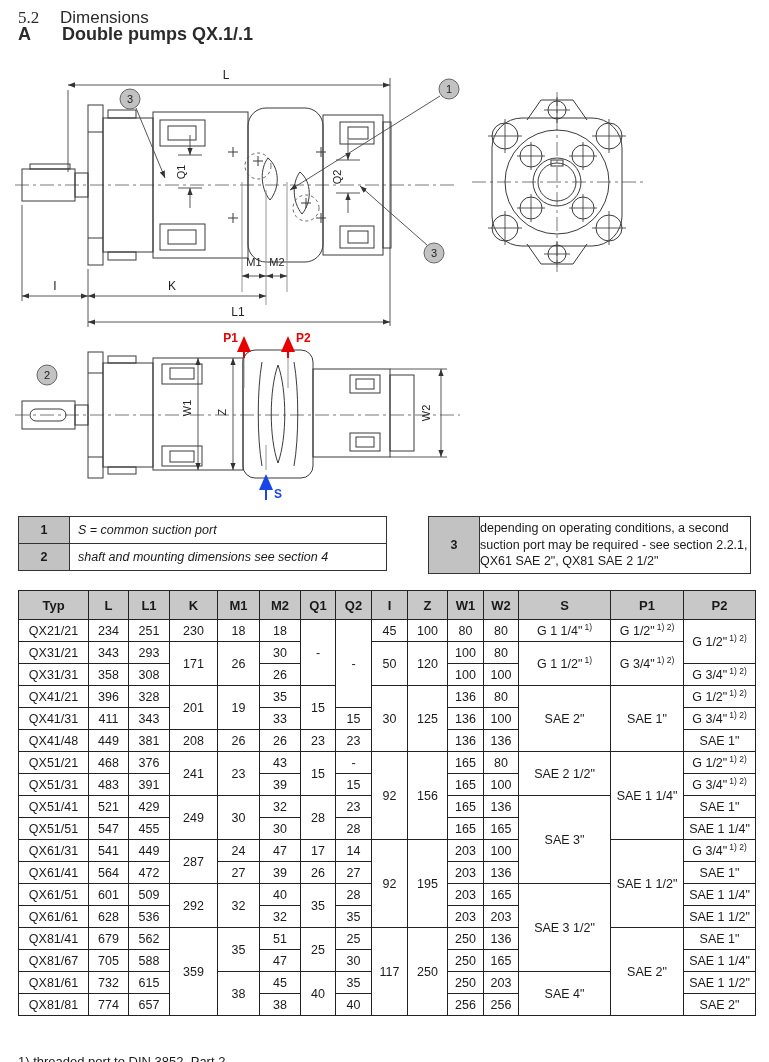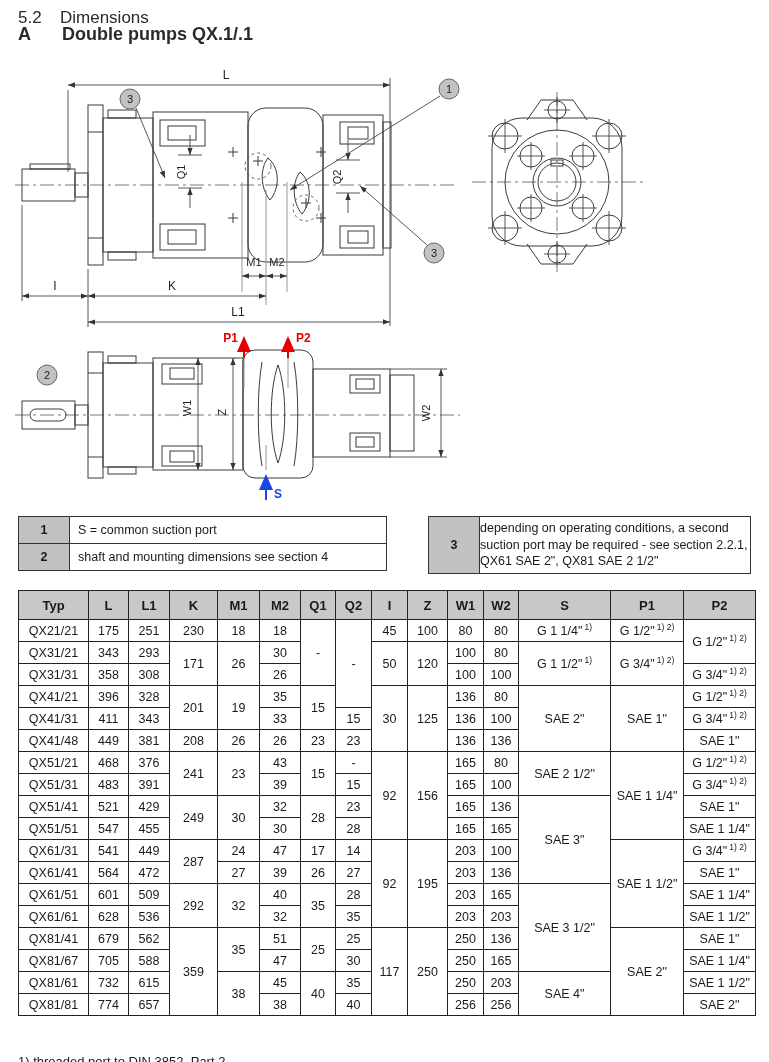--- a/index.html
+++ b/index.html
@@ -1,31 +1,31 @@
 <!DOCTYPE html>
 <html><head>
 <meta charset="utf-8">
 <style>
   html,body{margin:0;padding:0;background:#fff;}
   .page{position:relative;width:769px;height:1062px;background:#fff;
         font-family:"Liberation Sans",sans-serif;color:#1a1a1a;overflow:hidden;}
   
   .sec-title{position:absolute;left:18px;top:8px;font-size:17px;color:#2b2b2b;}
-  .sec-title .num{display:inline-block;width:42px;}
+  .sec-title .num{display:inline-block;width:42px;font-family:Liberation Serif, serif;}
   .sub-title{position:absolute;left:18px;top:24px;font-size:18px;font-weight:bold;color:#2b2b2b;}
   .sub-title .letter{display:inline-block;width:44px;}
   
   .drawing{position:absolute;left:0;top:60px;}
   
   .legend{position:absolute;top:516px;font-size:12.5px;}
   .legend table{border-collapse:collapse;}
   .legend td{border:1px solid #333;padding:2px 8px;height:22px;vertical-align:middle;}
   .legend td.num{background:#c2c2c2;width:34px;text-align:center;font-weight:bold;}
   .legend-left{left:18px;}
-  .legend-left td.txt{width:300px;}
+  .legend-left td.txt{width:300px;font-style:italic;}
   .legend-right{left:428px;}
   .legend-right td.txt{width:270px;line-height:1.32;padding:3px 0;}
   
   .dimtable-wrap{position:absolute;left:18px;top:590px;}
   table.dim{border-collapse:collapse;table-layout:fixed;width:737px;font-size:12.5px;}
   table.dim th{background:#c8c8c8;border:1px solid #222;height:26px;font-weight:bold;font-size:13px;}
   table.dim td{border:1px solid #222;text-align:center;height:21px;padding:0 1px;white-space:nowrap;}
   table.dim sup{font-size:8.5px;margin-left:2px;}
   
   .footnotes{position:absolute;left:18px;top:1052px;font-size:13px;line-height:1.5;color:#1a1a1a;text-align:center;}
@@ -316,21 +316,21 @@
             <th>W1</th>
             <th>W2</th>
             <th>S</th>
             <th>P1</th>
             <th>P2</th>
           </tr>
         </thead>
       <tbody>
           <tr>
             <td><span>QX21/21</span></td>
-            <td><span>175</span></td>
+            <td><span>234</span></td>
             <td><span>251</span></td>
             <td><span>230</span></td>
             <td><span>18</span></td>
             <td><span>18</span></td>
             <td rowspan="3"><span>-</span></td>
             <td rowspan="4"><span>-</span></td>
             <td><span>45</span></td>
             <td><span>100</span></td>
             <td><span>80</span></td>
             <td><span>80</span></td>

